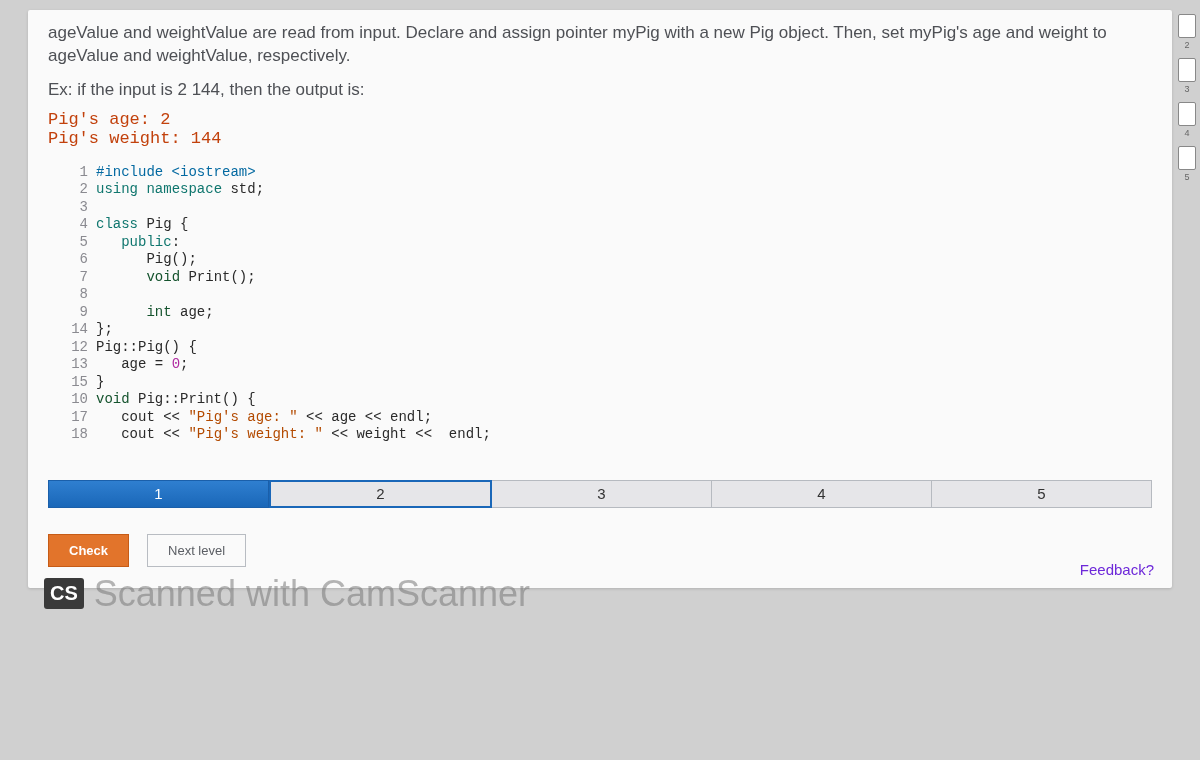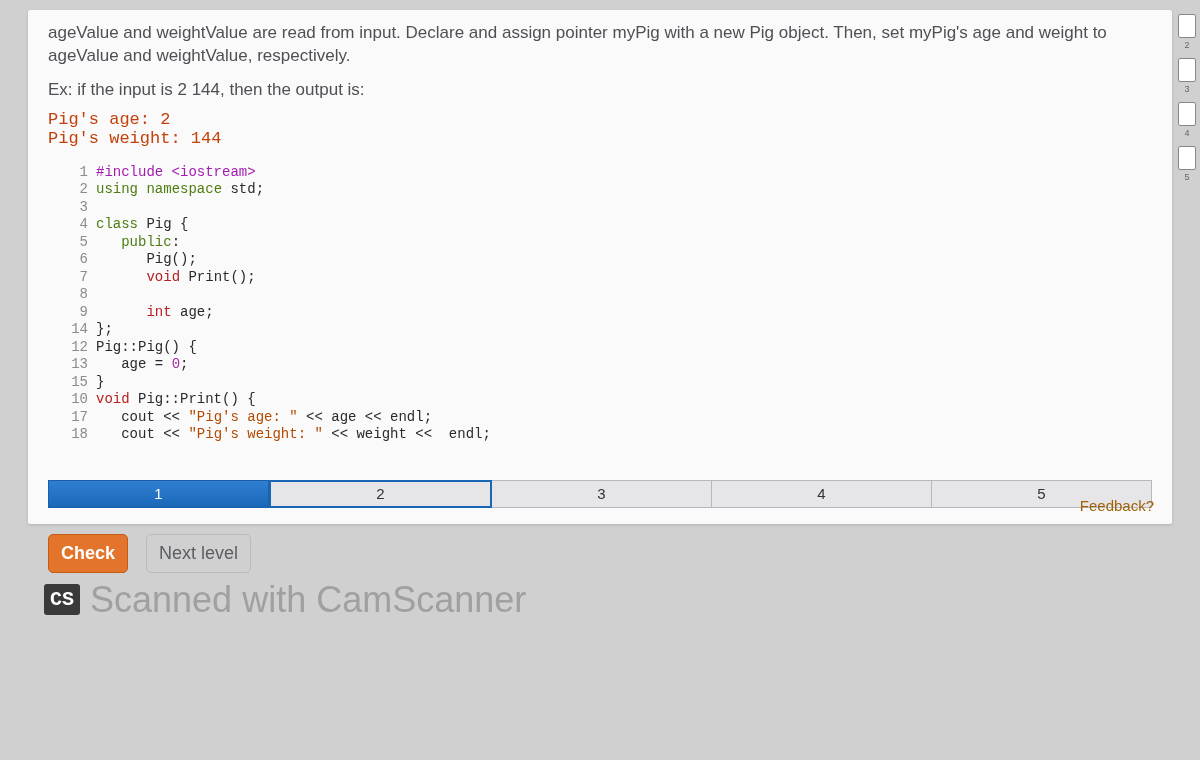--- a/index.html
+++ b/index.html
@@ -12,21 +12,21 @@
     overflow: hidden;
     position: relative;
   }
   .paper {
     background: #fafafa;
     margin: 10px 28px 10px 28px;
     padding: 8px 16px 4px 16px;
     border-radius: 2px;
     box-shadow: 0 1px 3px rgba(0,0,0,.15);
     position: relative;
-    height: 514px;
+    height: 578px;
   }
   .prompt {
     font-size: 17px;
     color: #4e5055;
     line-height: 1.35;
     margin: 4px 4px 12px 4px;
   }
   .example-label {
     font-size: 17px;
     color: #4e5055;
@@ -49,23 +49,23 @@
   .code-line { display: flex; }
   .ln {
     width: 28px;
     text-align: right;
     color: #8a8a90;
     padding-right: 8px;
     flex-shrink: 0;
     user-select: none;
   }
   .cc { white-space: pre; }
-  .kw-pre { color: #a21caf; }
-  .kw-blue { color: #4d7c0f; }
-  .kw-green { color: #b91c1c; }
+  .kw-pre { color: #0369a1; }
+  .kw-blue { color: #0f766e; }
+  .kw-green { color: #14532d; }
   .str { color: #b34a00; }
   .num { color: #b02aa1; }
   .step-bar {
     display: flex;
     margin: 36px 4px 0 4px;
     width: calc(100% - 8px);
   }
   .step {
     flex: 1;
     height: 28px;
@@ -88,24 +88,24 @@
     border: 2px solid #1a67b8;
     background: #e6e6e9;
   }
   .btn-row {
     display: flex;
     gap: 18px;
     margin: 26px 4px 0 4px;
     align-items: center;
   }
   .btn {
-    padding: 8px 12px;
-    font-size: 18px;
+    padding: 8px 20px;
+    font-size: 13px;
     border: 1px solid transparent;
-    border-radius: 5px;
+    border-radius: 0;
     cursor: pointer;
   }
   .btn-check {
     background: #e2742b;
     color: #fff;
     font-weight: bold;
     border-color: #c65b16;
   }
   .btn-next {
     background: transparent;
@@ -119,32 +119,32 @@
     gap: 10px;
     margin: 6px 4px 0 0;
   }
   .cs-badge {
     background: #3a3a3a;
     color: #fff;
     font-weight: bold;
     font-size: 20px;
     padding: 4px 6px;
     border-radius: 3px;
-    font-family: Liberation Mono, monospace;
+    font-family: Liberation Sans, sans-serif;
   }
   .wm-text {
     font-size: 36px;
     color: rgba(120,120,120,.55);
     font-weight: 400;
   }
   .feedback {
     position: absolute;
     right: 18px;
     bottom: 10px;
-    color: #a16207;
+    color: #6d28d9;
     font-size: 15px;
     cursor: pointer;
   }
   .thumbs {
     position: absolute;
     right: -24px;
     top: 4px;
     display: flex;
     flex-direction: column;
     gap: 4px;

